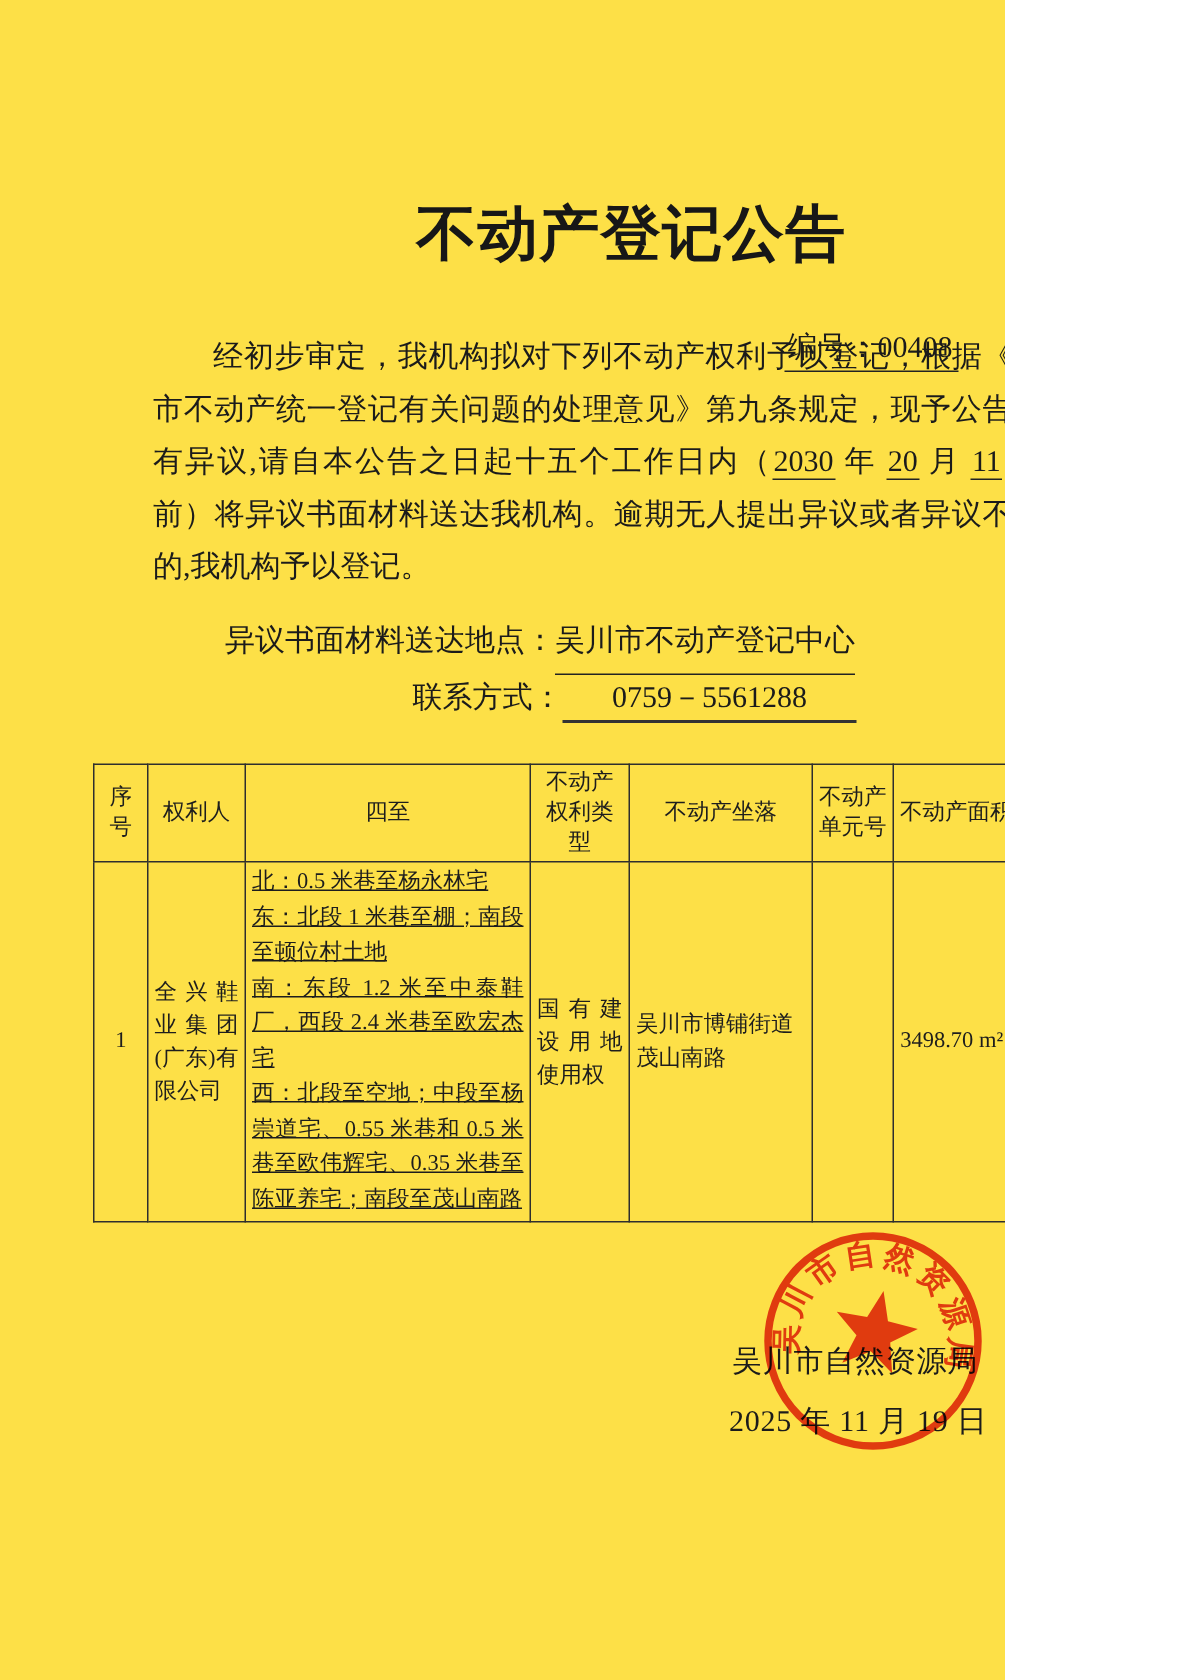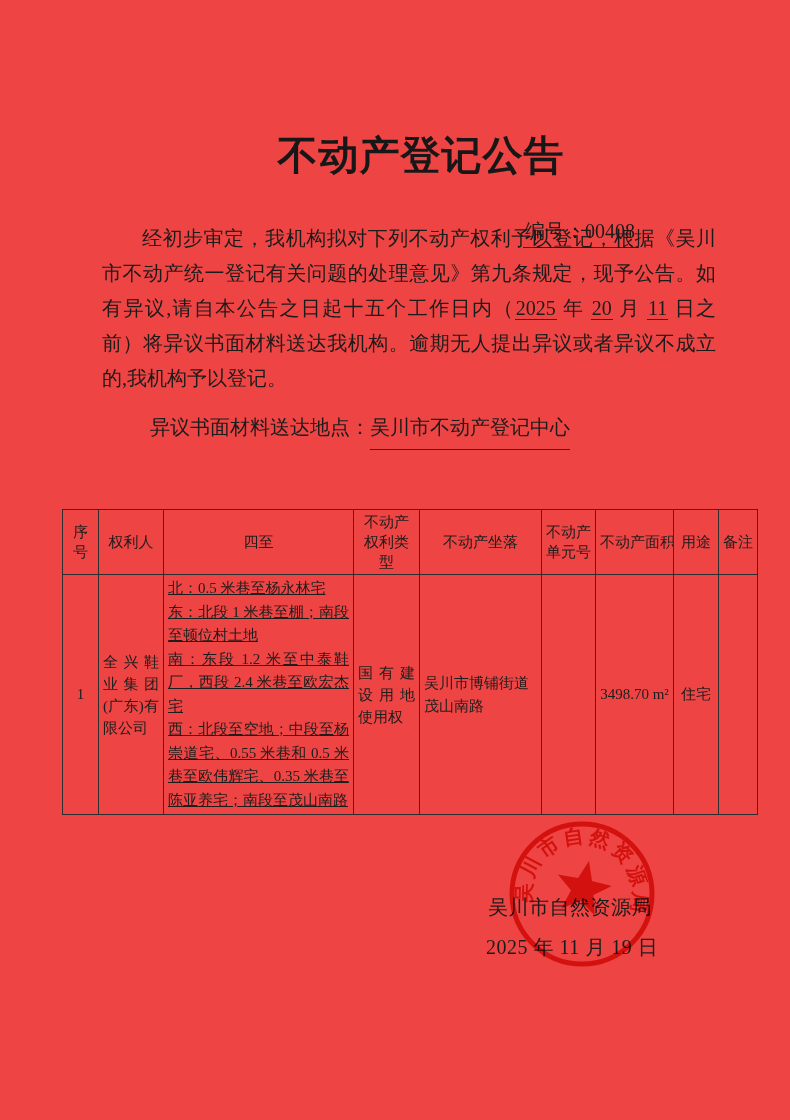--- a/index.html
+++ b/index.html
@@ -1,19 +1,19 @@
 <!DOCTYPE html>
 <html><head>
 <meta charset="utf-8">
 <style>
   html,body{margin:0;padding:0;background:#ffffff;}
   .page{
     position:relative;
-    width:790px;height:1120px;
-    background:#ef4444;
+    width:670px;height:1120px;
+    background:#fde047;
     overflow:hidden;
     font-family:"Liberation Serif","DejaVu Serif",serif;
     color:#1e1e1e;
   }
   .title{
     position:absolute;left:0;top:128px;width:790px;
     margin:0;text-align:center;
     transform:translateX(26px);
     font-family:"Liberation Sans","DejaVu Sans",sans-serif;
     font-weight:bold;font-size:40px;letter-spacing:1px;color:#171717;
@@ -63,24 +63,25 @@
 </style>
 </head>
 <body>
 
 <div class="page">
 
   <h1 class="title">不动产登记公告</h1>
 
   <div class="docnum">编号：00408</div>
 
-  <p class="body-para"><span>经初步审定，我机构拟对下列不动产权利予以登记，根据《吴川市不动产统一登记有关问题的处理意见》第九条规定，现予公告。如有异议,请自本公告之日起十五个工作日内（</span><u>2025</u><span> 年 </span><u>20</u><span> 月 </span><u>11</u><span> 日之前）将异议书面材料送达我机构。逾期无人提出异议或者异议不成立的,我机构予以登记。</span></p>
+  <p class="body-para"><span>经初步审定，我机构拟对下列不动产权利予以登记，根据《吴川市不动产统一登记有关问题的处理意见》第九条规定，现予公告。如有异议,请自本公告之日起十五个工作日内（</span><u>2030</u><span> 年 </span><u>20</u><span> 月 </span><u>11</u><span> 日之前）将异议书面材料送达我机构。逾期无人提出异议或者异议不成立的,我机构予以登记。</span></p>
 
   <div class="field-line line-address"><span>异议书面材料送达地点：</span><span class="ul-value">吴川市不动产登记中心</span></div>
 
+  <div class="field-line line-contact"><span>联系方式：</span><span class="contact-value">0759－5561288</span></div>
 
   <table class="reg">
     <colgroup>
       <col style="width:36px">
         <col style="width:65px">
         <col style="width:190px">
       <col style="width:66px">
         <col style="width:122px">
         <col style="width:54px">
       <col style="width:78px">

